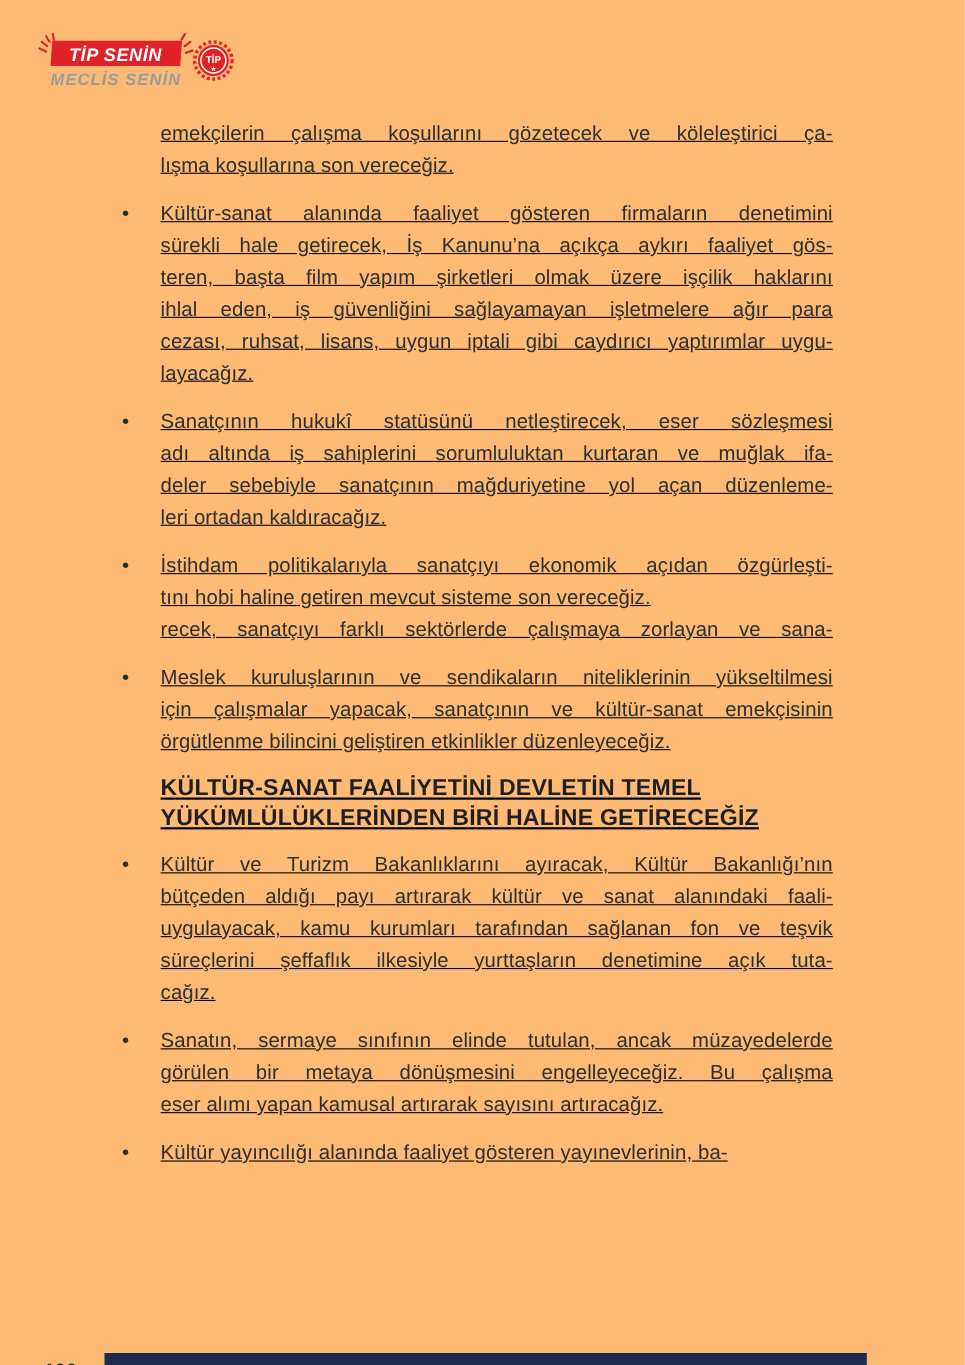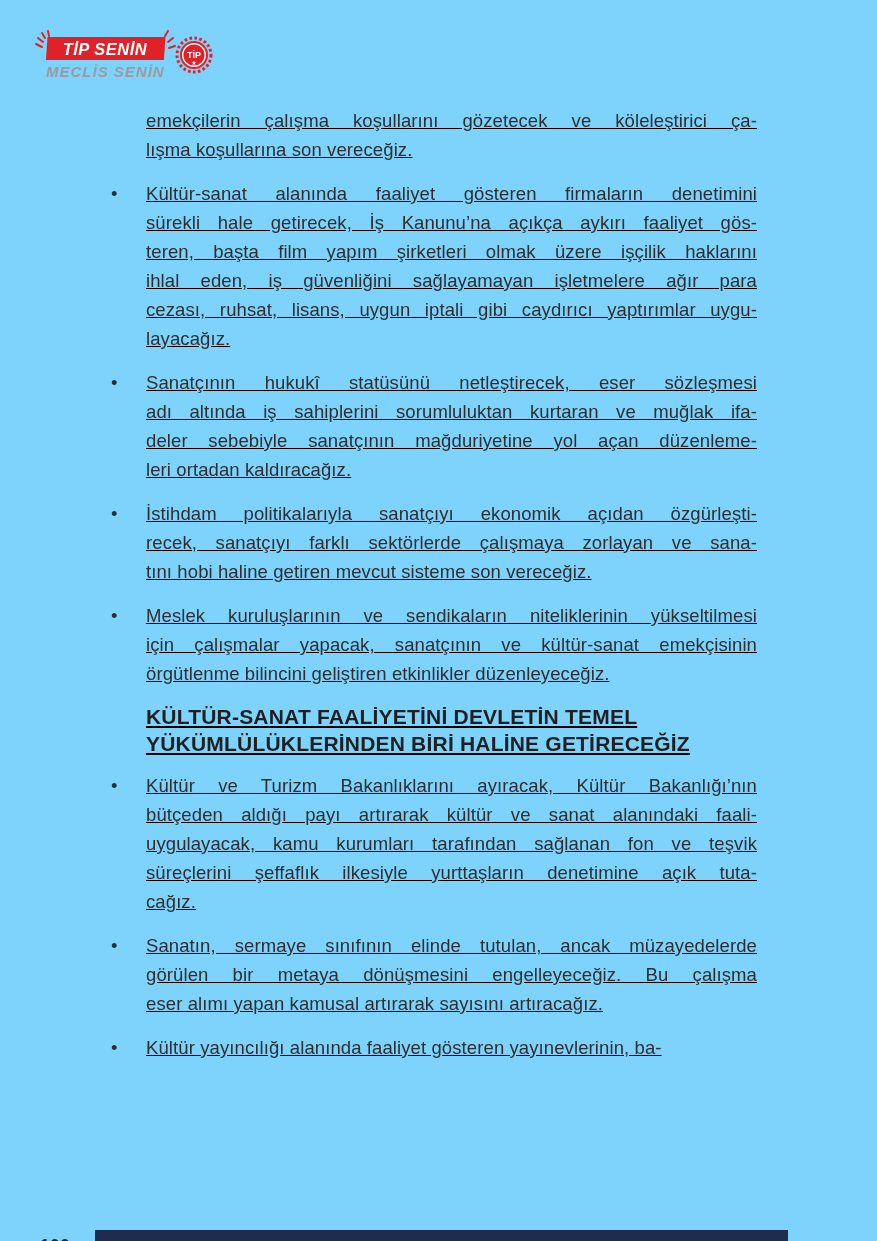--- a/index.html
+++ b/index.html
@@ -1,20 +1,20 @@
 <!DOCTYPE html>
 <html lang="tr"><head>
 <meta charset="utf-8">
 <style>
   html,body{margin:0;padding:0;}
   body{
     width:877px;height:1241px;position:relative;background:#ffffff;
     font-family:"Liberation Sans",sans-serif;overflow:hidden;
   }
-  #page{position:absolute;inset:0;background:#7dd3fc;}
+  #page{position:absolute;inset:0;background:#fdba74;}
 
   
   #logo{position:absolute;left:34px;top:30px;width:190px;height:58px;}
 
   
   #content{position:absolute;left:108px;top:106px;width:649px;}
   .block{display:flex;margin:0 0 15px 0;}
   .block.heading{margin-top:14px;margin-bottom:14px;}
   .marker{
     width:35px;flex:none;font-size:18.5px;line-height:29px;
@@ -100,22 +100,22 @@
           <div class="tline">Sanatçının hukukî statüsünü netleştirecek, eser sözleşmesi</div>
           <div class="tline">adı altında iş sahiplerini sorumluluktan kurtaran ve muğlak ifa-</div>
           <div class="tline">deler sebebiyle sanatçının mağduriyetine yol açan düzenleme-</div>
           <div class="tline final">leri ortadan kaldıracağız.</div>
         </div>
       </div>
       <div class="block bullet">
         <div class="marker">•</div>
         <div class="body">
           <div class="tline">İstihdam politikalarıyla sanatçıyı ekonomik açıdan özgürleşti-</div>
+          <div class="tline final">tını hobi haline getiren mevcut sisteme son vereceğiz.</div>
           <div class="tline">recek, sanatçıyı farklı sektörlerde çalışmaya zorlayan ve sana-</div>
-          <div class="tline final">tını hobi haline getiren mevcut sisteme son vereceğiz.</div>
         </div>
       </div>
       <div class="block bullet">
         <div class="marker">•</div>
         <div class="body">
           <div class="tline">Meslek kuruluşlarının ve sendikaların niteliklerinin yükseltilmesi</div>
           <div class="tline">için çalışmalar yapacak, sanatçının ve kültür-sanat emekçisinin</div>
           <div class="tline final">örgütlenme bilincini geliştiren etkinlikler düzenleyeceğiz.</div>
         </div>
       </div>

